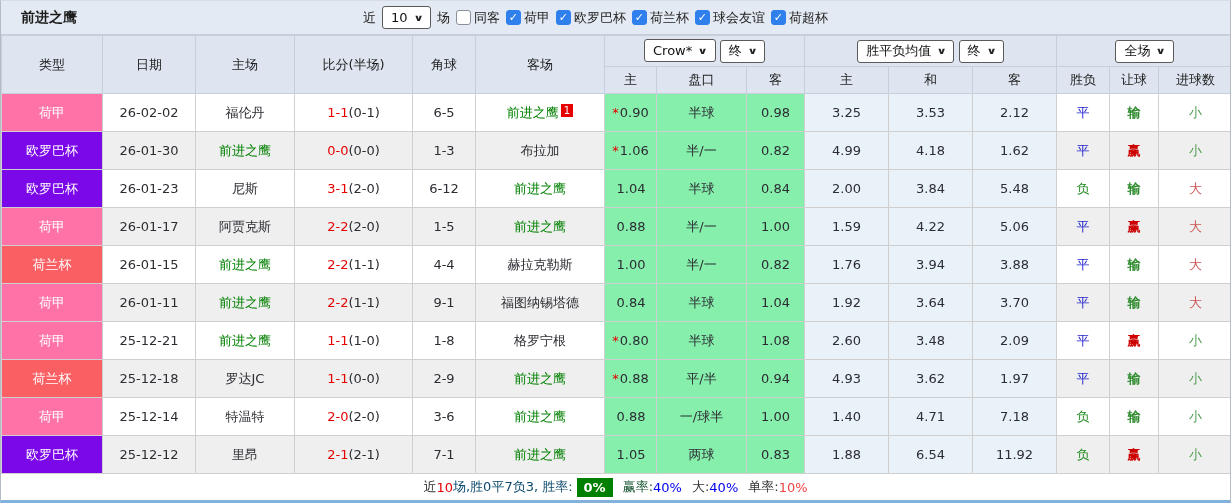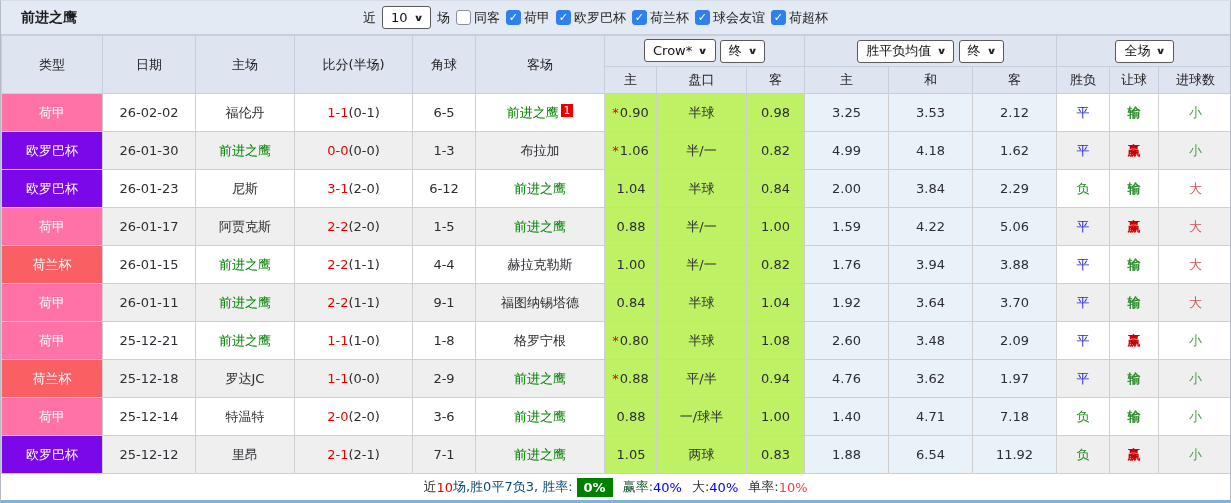--- a/index.html
+++ b/index.html
@@ -35,21 +35,21 @@
   .cb .cb-label { font-size:13px; color:#222; }
   
   table { width:100%; border-collapse:collapse; table-layout:fixed; flex:0 0 auto; }
   th, td { border:1px solid #cfcfcf; text-align:center; vertical-align:middle; overflow:hidden; white-space:nowrap; }
   thead th { background:#dee5f0; border-color:#c6cfdc; font-weight:normal; color:#1c1c1c; font-size:13px; }
   thead tr.r1 th { height:31px;margin-top:11px; }
   thead tr.r2 th { height:27px; }
   tbody tr { height:38px; background:#fff; }
   tbody tr:nth-child(even) { background:#efefef; }
   td { font-size:13px; color:#2c2c33; }
-  td.c-cream { background:#bef264; }
+  td.c-cream { background:#86efac; }
   td.c-blue  { background:#e8f2f8; }
   td.c-league { color:#fff; font-size:13px; }
   .self { color:#008000; }
   .score-main { color:#e60000; }
   .score-half { color:#2c2c33; }
   .star { color:#e60000; margin-right:1px; }
   .away-mark {
     display:inline-block; background:#e60000; color:#fff; font-size:10px; line-height:13px;
     padding:0 3px; margin-left:2px; vertical-align:3px;
   }
@@ -240,21 +240,21 @@
       </td>
       <td>6-12</td>
       <td>
         <span class="self">前进之鹰</span>
       </td>
       <td class="c-cream"><span class="star"></span><span>1.04</span></td>
       <td class="c-cream">半球</td>
       <td class="c-cream">0.84</td>
       <td class="c-blue">2.00</td>
       <td class="c-blue">3.84</td>
-      <td class="c-blue">2.29</td>
+      <td class="c-blue">5.48</td>
       <td style="color: rgb(31, 138, 31);">负</td>
       <td class="c-ah-res" style="color: rgb(46, 139, 46);">输</td>
       <td style="color: rgb(204, 85, 85);">大</td>
     </tr>
 
     <tr>
       <td class="c-league" style="background: rgb(255, 114, 167);">荷甲</td>
       <td>26-01-17</td>
       <td>阿贾克斯</td>
       <td>
@@ -348,21 +348,21 @@
       <td>
         <span class="score-main">1-1</span><span class="score-half">(0-0)</span>
       </td>
       <td>2-9</td>
       <td>
         <span class="self">前进之鹰</span>
       </td>
       <td class="c-cream"><span class="star">*</span><span>0.88</span></td>
       <td class="c-cream">平/半</td>
       <td class="c-cream">0.94</td>
-      <td class="c-blue">4.76</td>
+      <td class="c-blue">4.93</td>
       <td class="c-blue">3.62</td>
       <td class="c-blue">1.97</td>
       <td style="color: rgb(34, 34, 204);">平</td>
       <td class="c-ah-res" style="color: rgb(46, 139, 46);">输</td>
       <td style="color: rgb(76, 154, 76);">小</td>
     </tr>
 
     <tr>
       <td class="c-league" style="background: rgb(255, 114, 167);">荷甲</td>
       <td>25-12-14</td>

